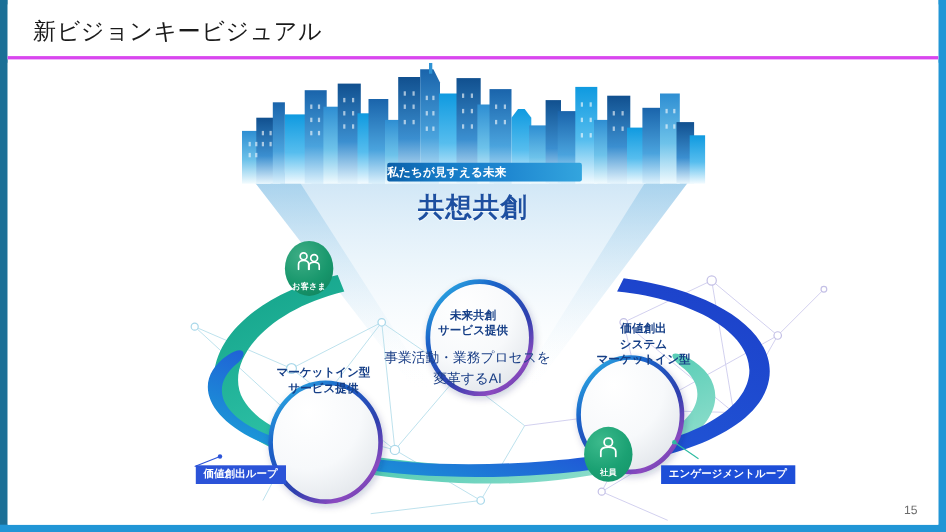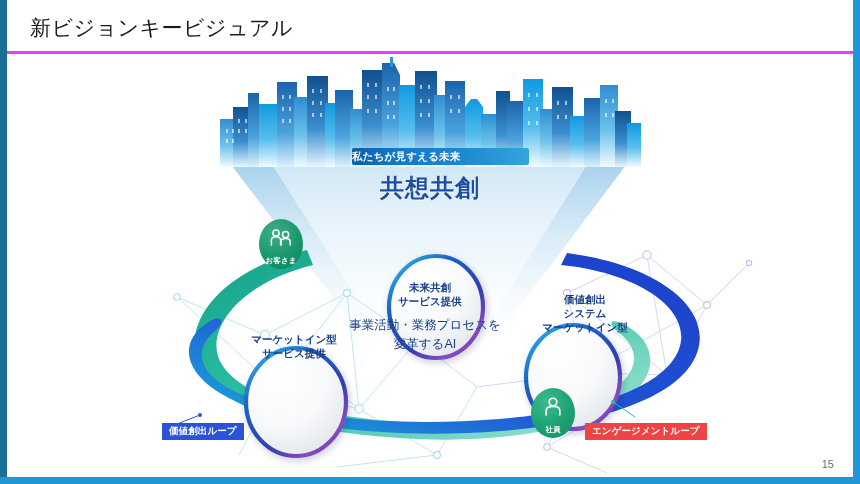--- a/index.html
+++ b/index.html
@@ -110,24 +110,24 @@
   .badge .btxt {
     font-size:7.5px; font-weight:bold; color:#ffffff; white-space:nowrap;
     letter-spacing:0.1px;
   }
 
   .loop-tag {
     position:absolute; height:17px;
     display:flex; align-items:center; justify-content:center;
     padding:0 7px;
     font-size:9.5px; font-weight:bold; color:#ffffff;
-    white-space:nowrap; letter-spacing:0.1px;
+    white-space:nowrap; letter-spacing:0.1px;margin-left:16px;
   }
   #tag-value { left:162px; top:423px; background:#2b53d8; }
-  #tag-engage { left:585px; top:423px; background:#ef4444; }
+  #tag-engage { left:585px; top:423px; background:#1d4ed8; }
 
   .page-num {
     position:absolute; right:26px; bottom:14px;
     font-size:11px; color:#6b6b6b;
   }
 </style>
 </head>
 <body>
 
 <div id="slide">

